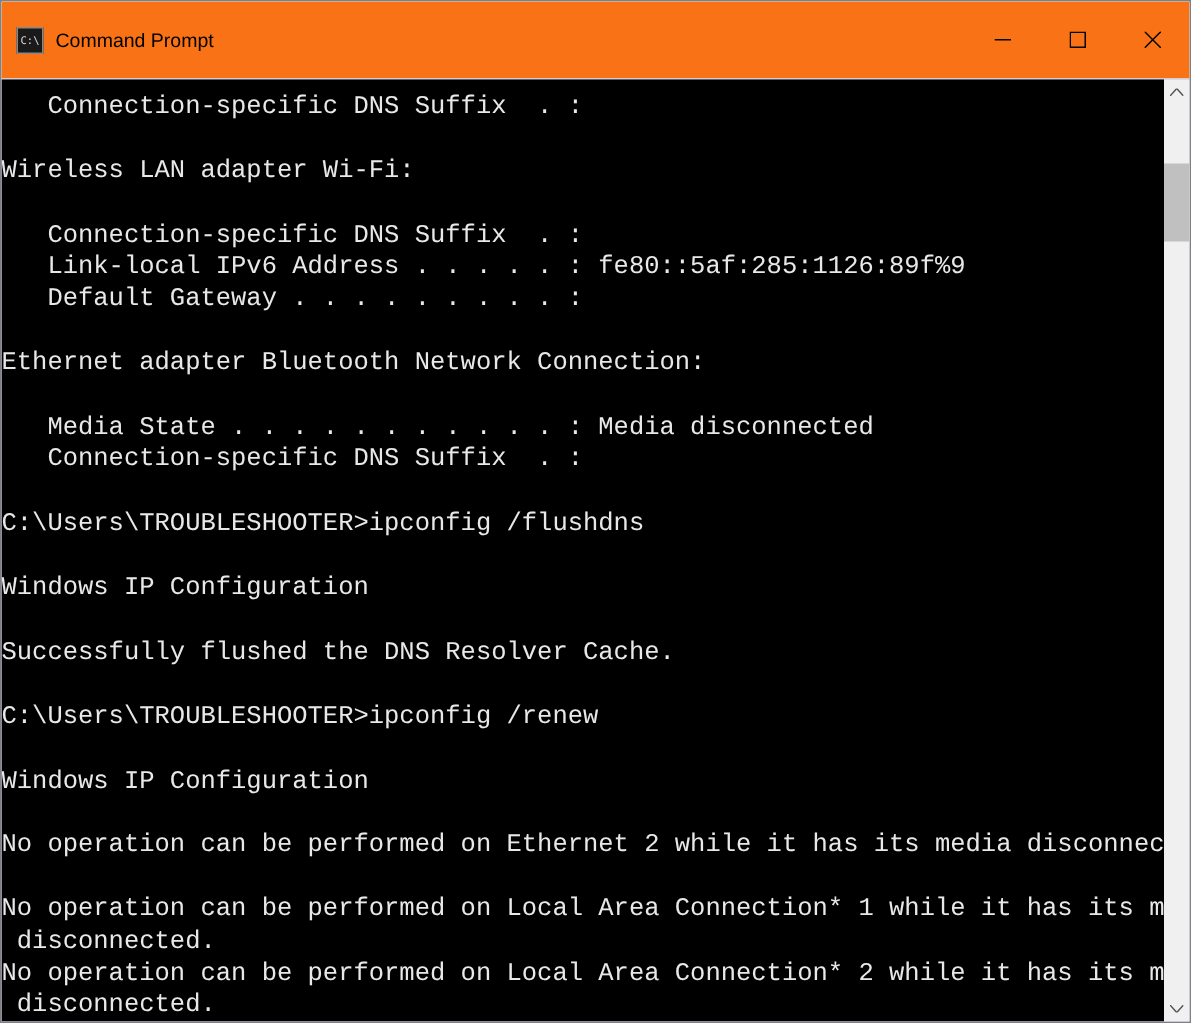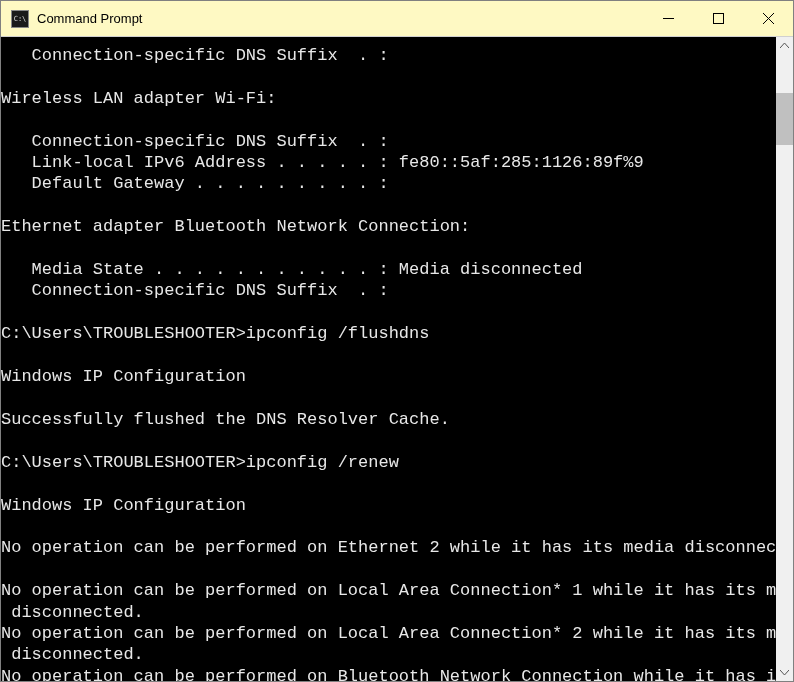--- a/index.html
+++ b/index.html
@@ -7,22 +7,22 @@
       width: 794px;
       height: 682px;
       background: white;
       font-family: "Segoe UI", Tahoma, sans-serif;
       display: flex;
       flex-direction: column;
       overflow: hidden;
       border: 1px solid #808080;
     }
     .titlebar {
-      height: 36px;
-      background: #fef9c3;
+      height: 52px;
+      background: #f97316;
       display: flex;
       align-items: center;
       border-bottom: 1px solid #d0d0d0;
       flex-shrink: 0;
     }
     .titlebar-icon {
       width: 18px;
       height: 18px;
       margin-left: 10px;
       margin-right: 8px;

